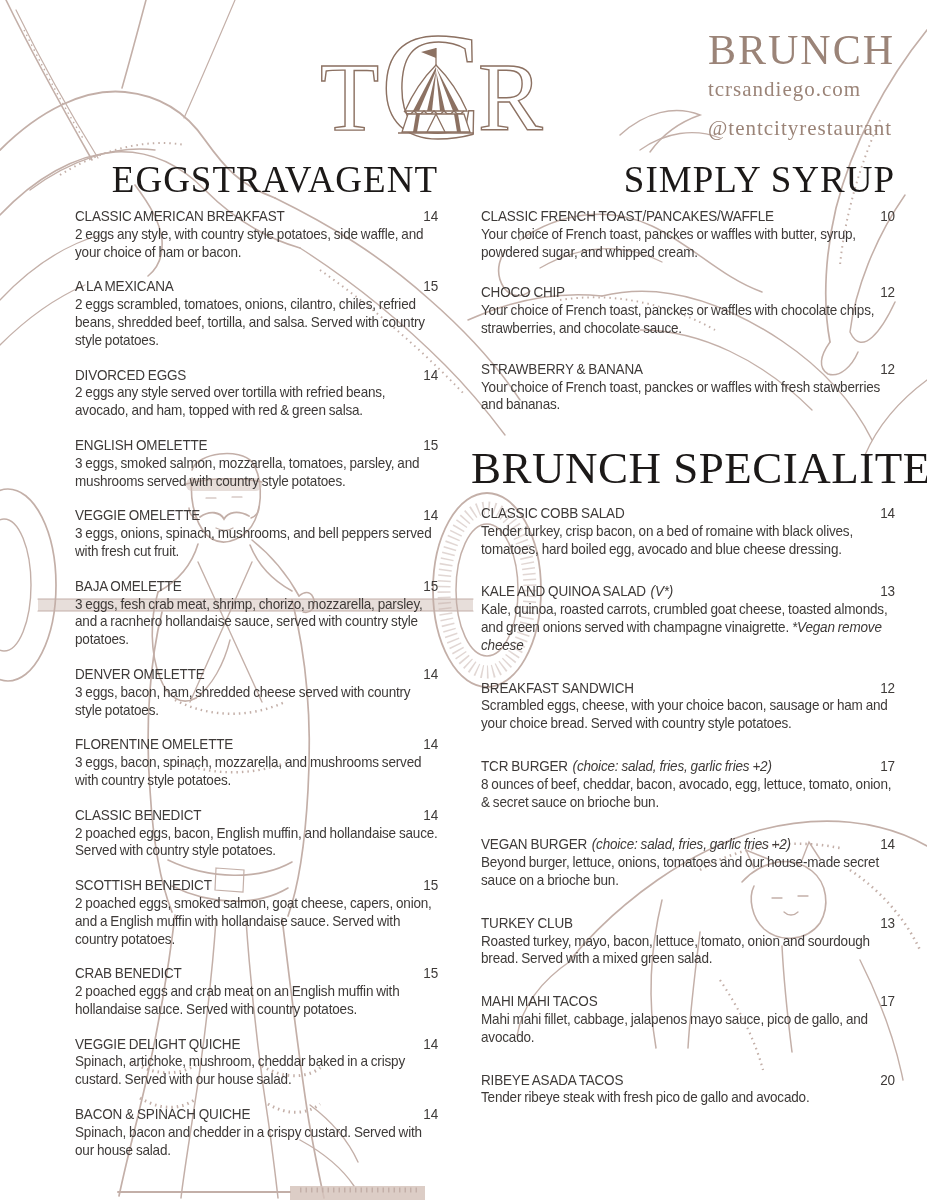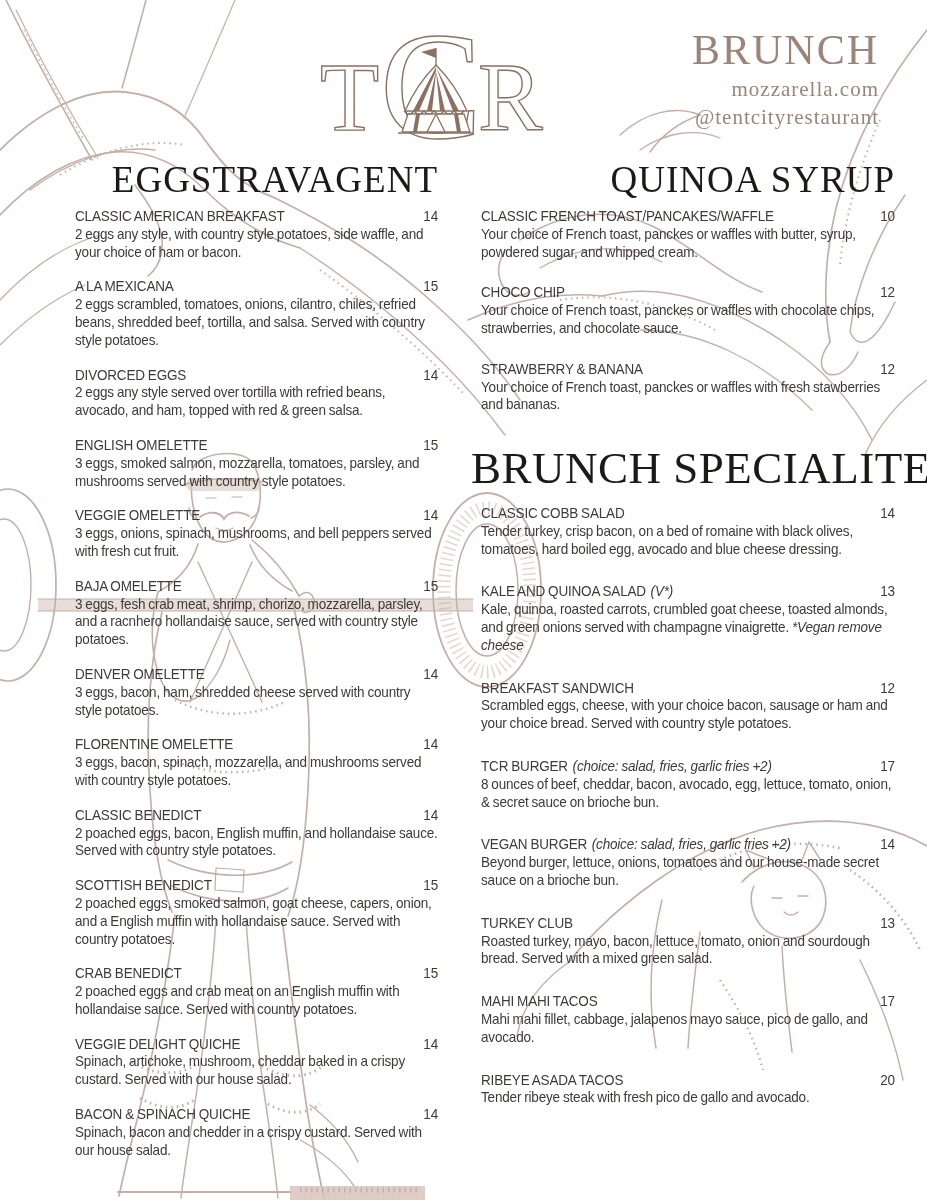--- a/index.html
+++ b/index.html
@@ -21,26 +21,26 @@
   .logo{position:absolute; left:318px; top:15px; width:270px; height:135px;}
   .logo text{
     font-family:"Liberation Serif", serif; fill:#ffffff;
     stroke:var(--brand-dark); stroke-width:1.4px;
   }
   .tent-line{stroke:var(--brand-dark); fill:none; stroke-width:1.3;}
   .tent-dark{fill:var(--brand-dark); stroke:none;}
   .tent-white{fill:#ffffff; stroke:var(--brand-dark); stroke-width:1.3;}
 
   .brand-block{
-    position:absolute; right:48px; top:28px; text-align:right;
+    position:absolute; right:32px; top:28px; text-align:left;
     font-family:"Liberation Serif", serif; color:var(--brand);
   }
   .brand-title{font-size:42px; letter-spacing:2px; line-height:44px;}
   .brand-site{font-size:21px; margin-top:5px; letter-spacing:1px;}
-  .brand-social{font-size:21px; margin-top:3px; letter-spacing:1px;}
+  .brand-social{font-size:21px; margin-top:14px; letter-spacing:1px;}
 
   .sec-h{
     position:absolute; text-align:right; font-family:"Liberation Serif", serif;
     color:var(--heading); letter-spacing:1px; white-space:nowrap;
   }
   #egg-h{left:75px; top:158px; width:363px; font-size:37px;}
   #syrup-h{left:481px; top:158px; width:414px; font-size:37px;}
   #spec-h{left:471px; top:442px; width:434px; font-size:45px; letter-spacing:0.5px;}
 
   .items-block{
@@ -199,26 +199,26 @@
       <path class="tent-white" d="M90,99 L84,117 L152,117 L146,99 Z"></path>
       <path class="tent-dark" d="M98,99 L95,117 L99,117 L102,99 Z"></path>
       <path class="tent-dark" d="M136,99 L139,117 L143,117 L140,99 Z"></path>
       <path class="tent-line" d="M118,99 L109,117 M118,99 L127,117"></path>
       <path class="tent-line" d="M80,118 H156"></path>
     </g>
   </svg>
 
   <div class="brand-block">
     <div class="brand-title">BRUNCH</div>
-    <div class="brand-site">mozzarella.com</div>
+    <div class="brand-site">tcrsandiego.com</div>
     <div class="brand-social">@tentcityrestaurant</div>
   </div>
 
   <div class="sec-h" id="egg-h">EGGSTRAVAGENT</div>
-  <div class="sec-h" id="syrup-h">QUINOA SYRUP</div>
+  <div class="sec-h" id="syrup-h">SIMPLY SYRUP</div>
   <div class="sec-h" id="spec-h">BRUNCH SPECIALITES</div>
 
   <div class="items-block" id="egg-items">
     <div class="menu-item">
       <div class="item-head">
         <span class="item-name">CLASSIC AMERICAN BREAKFAST</span>
 
         <span class="item-price">14</span>
       </div>
       <div class="item-desc">2 eggs any style, with country style potatoes, side waffle, and your choice of ham or bacon.</div>

